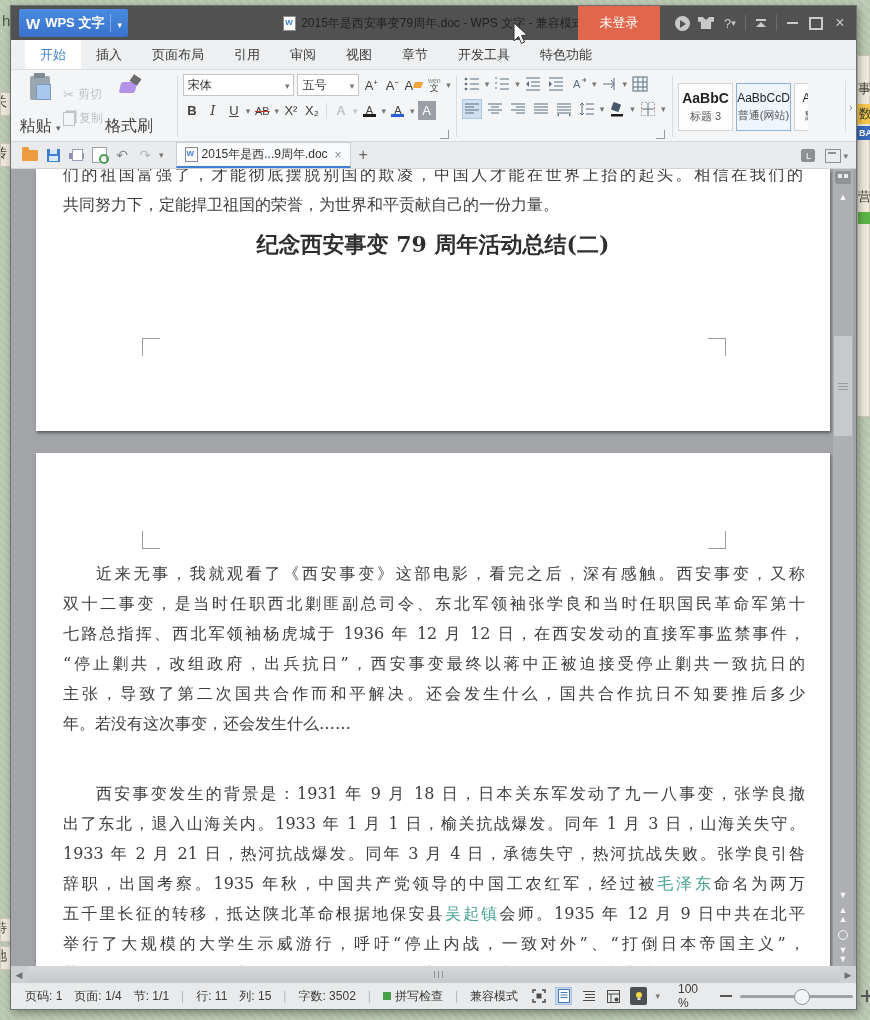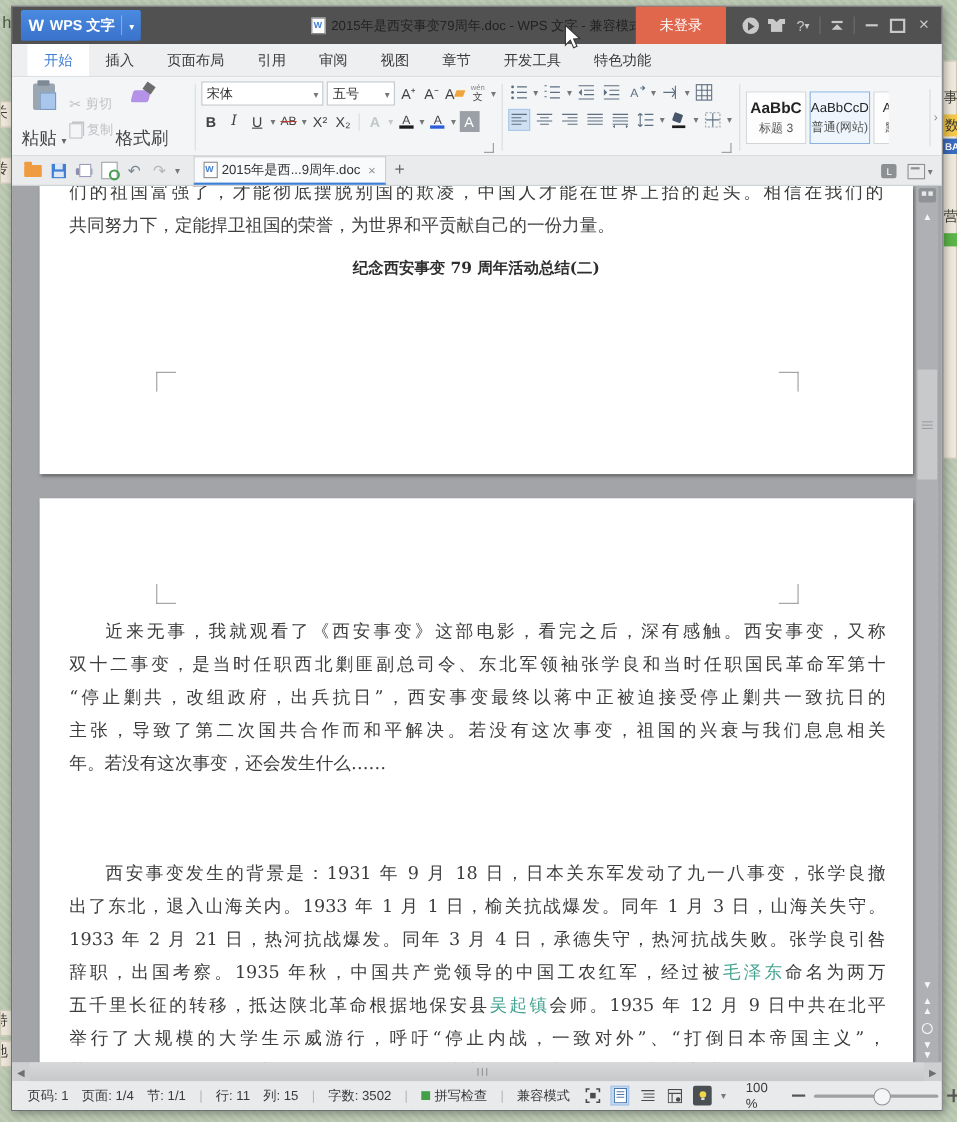--- a/index.html
+++ b/index.html
@@ -117,21 +117,21 @@
   
   .docarea{position:absolute;left:0;top:163px;width:100%;height:797px;background:#a2a4a7;overflow:hidden;}
   .page{position:absolute;left:25px;width:794px;background:#fff;box-shadow:1px 2px 3px rgba(0,0,0,.45);}
   .page1{top:0;height:262px;}
   .page2{top:284px;height:560px;}
   .dtext{position:absolute;left:27px;right:25px;font-family:"DejaVu Serif",serif;font-size:16px;color:#3d3d3d;}
   .dl{height:30px;line-height:30px;white-space:nowrap;overflow:hidden;}
   .fill{text-align:justify;text-align-last:justify;}
   .ind{padding-left:33px;}
   .p1t{top:-9px;}
-  .h2line{margin-top:9px;text-align:center;font-weight:bold;font-size:14px;color:#2e2e2e;}
+  .h2line{margin-top:9px;text-align:center;font-weight:bold;font-size:22px;color:#2e2e2e;}
   .mark{position:absolute;width:17px;height:17px;border-color:#9c9c9c;}
   .mk-tl{border-top:1px solid #9c9c9c;border-left:1px solid #9c9c9c;}
   .mk-tr{border-top:1px solid #9c9c9c;border-right:1px solid #9c9c9c;}
   .mk-bl{border-bottom:1px solid #9c9c9c;border-left:1px solid #9c9c9c;}
   .mk-br{border-bottom:1px solid #9c9c9c;border-right:1px solid #9c9c9c;}
   .link{color:#46a392;}
 
   
   .vscroll{position:absolute;right:3px;top:163px;width:20px;height:797px;background:#aeb0b3;}
   .vicon{position:absolute;left:2px;top:2px;width:16px;height:13px;background:#8f9296;border-radius:2px;}
@@ -484,22 +484,23 @@
       <span class="mark mk-tl" style="left:106px;top:169px;"></span>
       <span class="mark mk-tr" style="right:104px;top:169px;"></span>
     </div>
 
     <div class="page page2">
       <span class="mark mk-bl" style="left:106px;top:78px;"></span>
       <span class="mark mk-br" style="right:104px;top:78px;"></span>
       <div class="dtext" style="top:106px;">
         <div class="dl fill ind">近来无事，我就观看了《西安事变》这部电影，看完之后，深有感触。西安事变，又称</div>
         <div class="dl fill">双十二事变，是当时任职西北剿匪副总司令、东北军领袖张学良和当时任职国民革命军第十</div>
+        <div class="dl fill">七路总指挥、西北军领袖杨虎城于 1936 年 12 月 12 日，在西安发动的直接军事监禁事件，</div>
         <div class="dl fill">“停止剿共，改组政府，出兵抗日”，西安事变最终以蒋中正被迫接受停止剿共一致抗日的</div>
-        <div class="dl fill">主张，导致了第二次国共合作而和平解决。若没有这次事变，祖国的兴衰与我们息息相关</div>
+        <div class="dl fill">主张，导致了第二次国共合作而和平解决。还会发生什么，国共合作抗日不知要推后多少</div>
         <div class="dl">年。若没有这次事变，还会发生什么……</div>
       </div>
       <div class="dtext" style="top:326px;">
         <div class="dl fill ind">西安事变发生的背景是：1931 年 9 月 18 日，日本关东军发动了九一八事变，张学良撤</div>
         <div class="dl fill">出了东北，退入山海关内。1933 年 1 月 1 日，榆关抗战爆发。同年 1 月 3 日，山海关失守。</div>
         <div class="dl fill">1933 年 2 月 21 日，热河抗战爆发。同年 3 月 4 日，承德失守，热河抗战失败。张学良引咎</div>
         <div class="dl fill"><span>辞职，出国考察。1935 年秋，中国共产党领导的中国工农红军，经过被</span><span class="link">毛泽东</span><span>命名为两万</span></div>
         <div class="dl fill"><span>五千里长征的转移，抵达陕北革命根据地保安县</span><span class="link">吴起镇</span><span>会师。1935 年 12 月 9 日中共在北平</span></div>
         <div class="dl fill">举行了大规模的大学生示威游行，呼吁“停止内战，一致对外”、“打倒日本帝国主义”，</div>
         <div class="dl fill">获得全国民众积极响应，全国人民抗日热情高涨，给实行“攘外必先安内”、“不抵抗政策”</div>

